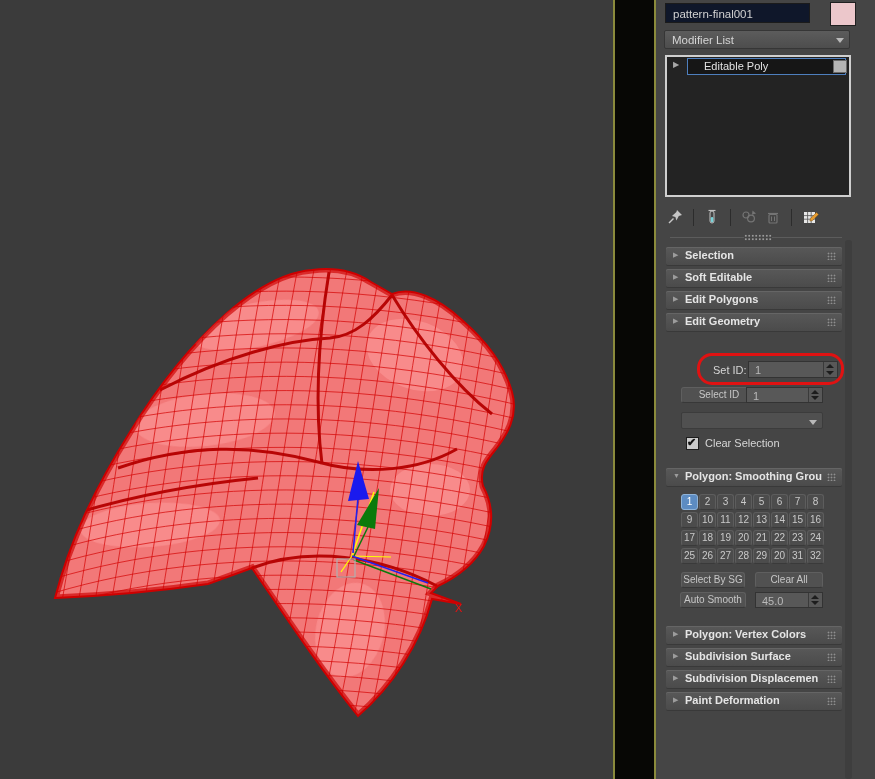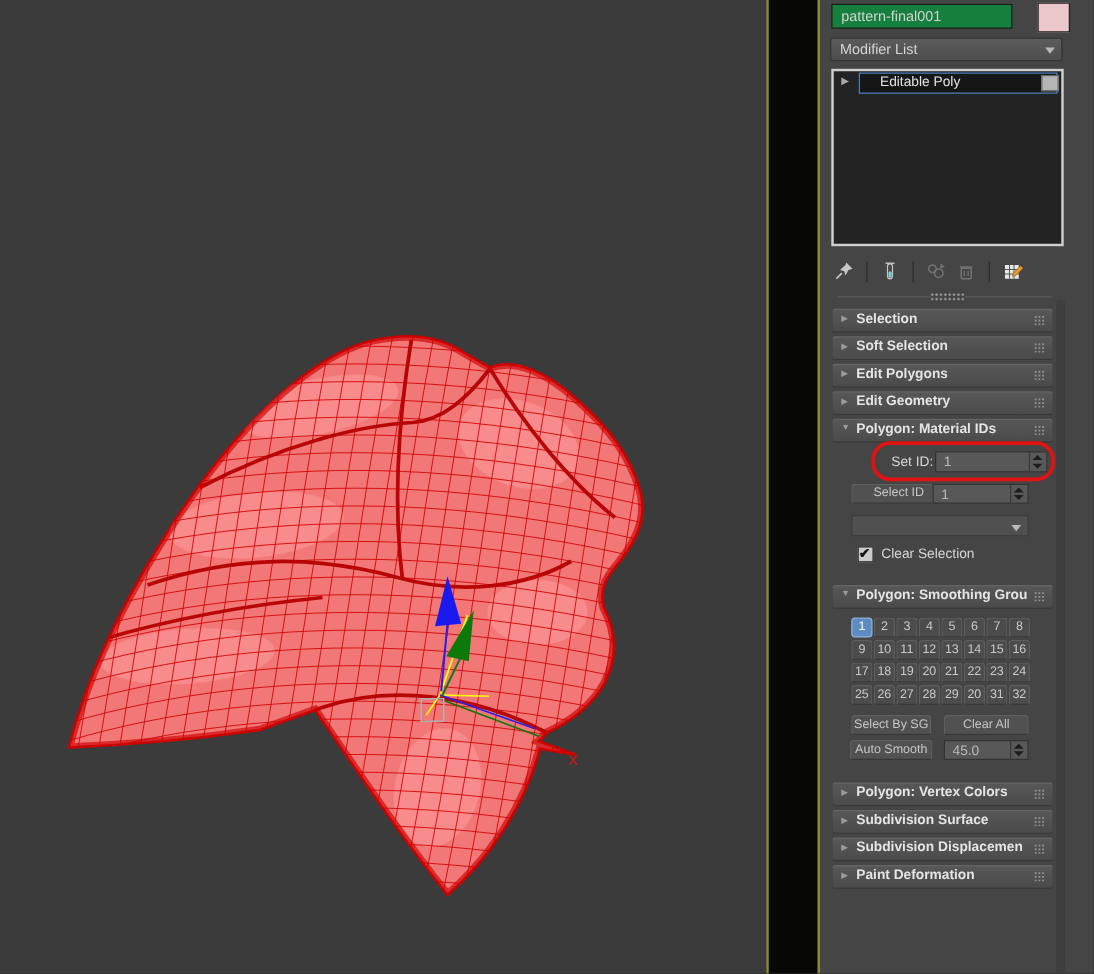--- a/index.html
+++ b/index.html
@@ -5,21 +5,21 @@
   html,body{margin:0;padding:0;background:#222;}
   .screen{position:relative;width:875px;height:779px;overflow:hidden;
           font-family:"Liberation Sans",sans-serif;background:#3b3b3b;}
   
   .viewport{position:absolute;left:0;top:0;}
   .vsep{position:absolute;left:613px;top:0;width:39px;height:779px;background:#070705;
         border-left:2px solid #8a8a3c;border-right:2px solid #8a8a3c;}
   
   .panel{position:absolute;left:656px;top:0;width:219px;height:779px;background:#454545;}
   .scrollstrip{position:absolute;left:189px;top:240px;width:7px;height:539px;background:#3e3e3e;border-radius:3px;}
-  .namefield{position:absolute;left:9px;top:3px;width:145px;height:20px;background:#15803d;
+  .namefield{position:absolute;left:9px;top:3px;width:145px;height:20px;background:#0f172a;
              border:1px solid #1b1b1b;color:#d2d2d2;font-size:11.5px;line-height:20px;padding-left:7px;box-sizing:border-box;}
   .swatch{position:absolute;left:174px;top:2px;width:24px;height:22px;border:1px solid #202020;}
   .combo{position:absolute;left:8px;top:30px;width:186px;height:19px;background:linear-gradient(#5c5c5c,#4d4d4d);
          border:1px solid #363636;border-radius:2px;color:#d4d4d4;font-size:11.5px;line-height:18px;padding-left:7px;box-sizing:border-box;}
   .combo .arr,.ddown .arr{position:absolute;right:5px;top:7px;width:0;height:0;
          border-left:4px solid transparent;border-right:4px solid transparent;border-top:5px solid #b9b9b9;}
   .stack{position:absolute;left:9px;top:55px;width:186px;height:142px;background:#232323;
          border:2px solid #cfcfcf;box-sizing:border-box;}
   .stackrow{position:relative;height:17px;margin-top:1px;}
   .stackrow .tri{position:absolute;left:6px;top:2px;font-size:8px;color:#a8a8a8;}
@@ -187,39 +187,34 @@
 
     <div class="rollcol">
 
       <div class="rollout" style="top:0px">
         <span class="rarrow"></span>
         <span class="rlabel">Selection</span>
         <span class="grip"></span>
       </div>
       <div class="rollout" style="top:22px">
         <span class="rarrow"></span>
-        <span class="rlabel">Soft Selection</span>
+        <span class="rlabel">Soft Editable</span>
         <span class="grip"></span>
       </div>
       <div class="rollout" style="top:44px">
         <span class="rarrow"></span>
         <span class="rlabel">Edit Polygons</span>
         <span class="grip"></span>
       </div>
       <div class="rollout" style="top:66px">
         <span class="rarrow"></span>
         <span class="rlabel">Edit Geometry</span>
         <span class="grip"></span>
       </div>
 
-      <div class="rollout exp" style="top:88px">
-        <span class="rarrow"></span>
-        <span class="rlabel">Polygon: Material IDs</span>
-        <span class="grip"></span>
-      </div>
 
       <div class="redbox">
         <span class="setidlabel">Set ID:</span>
         <div class="spinfield" style="left:48px;top:5px;width:90px;height:17px;">
           <span class="val">1</span>
           <span class="spin">
               <i class="up"></i>
               <i class="dn"></i>
             </span>
         </div>

